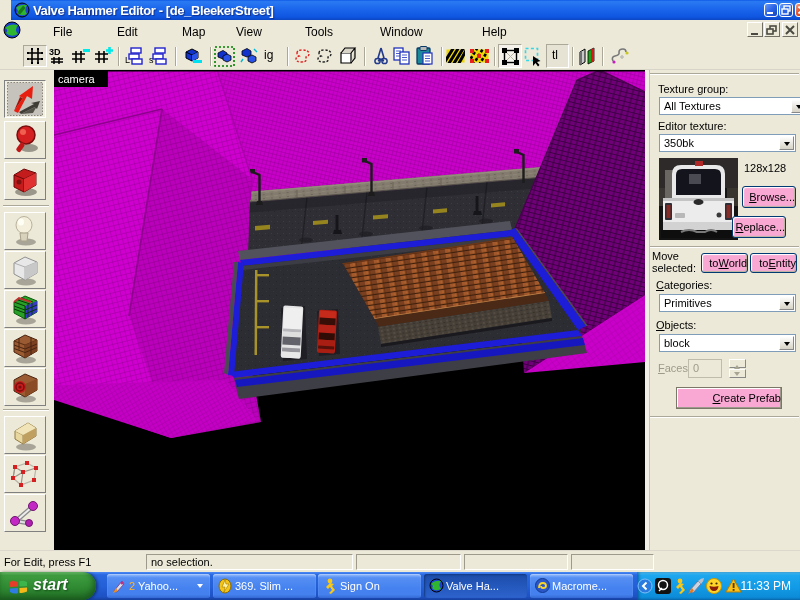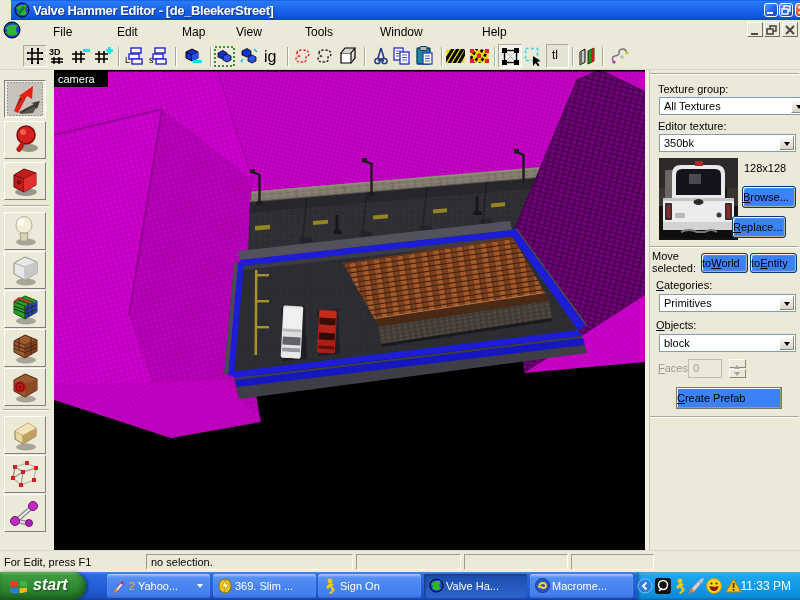--- a/index.html
+++ b/index.html
@@ -33,32 +33,32 @@
 .ltsep{position:absolute;left:3px;width:46px;height:2px;border-top:1px solid #aca899;border-bottom:1px solid #fff}
 
 #rightpanel{position:absolute;left:646px;top:70px;width:154px;height:480px;background:#ece9d8;
  border-left:1px solid #aca899}
 .rp-label{position:absolute;font-size:11px;color:#000}
 .combo{position:absolute;height:18px;background:#fff;border:1px solid #7f9db9;font-size:11px}
 .combo .ct{position:absolute;left:4px;top:2px;color:#000}
 .drop{position:absolute;right:1px;top:1px;width:15px;height:14px;background:linear-gradient(180deg,#fefefe,#d6d2c6);
  border:1px solid #fff;border-right-color:#888;border-bottom-color:#888}
 .drop:after{content:"";position:absolute;left:4px;top:5px;border:3px solid transparent;border-top:4px solid #000}
-.xpbtn{position:absolute;background:#3b82f6;border:1px solid #003c74;border-radius:3px;
+.xpbtn{position:absolute;background:#f9a8d4;border:1px solid #003c74;border-radius:3px;
  box-shadow:inset -1px -1px 1px #b8b4a0, inset 1px 1px 1px #fff;
- font-size:11px;color:#000;text-align:left}
+ font-size:11px;color:#000;text-align:right}
 .groove{position:absolute;height:2px;border-top:1px solid #aca899;border-bottom:1px solid #fff}
 
 #statusbar{position:absolute;left:0;top:550px;width:800px;height:22px;background:#ece9d8;border-top:1px solid #dcd8cc}
 .sbox{position:absolute;top:3px;height:16px;border:1px solid;border-color:#9d9a8b #fff #fff #9d9a8b;font-size:11px;color:#000}
 #statusbar .st{position:absolute;font-size:11px;color:#000}
 
 #taskbar{position:absolute;left:0;top:572px;width:800px;height:28px;
  background:linear-gradient(180deg,#4b8bf5 0%,#2968e0 10%,#2460d8 50%,#1d51c4 88%,#16409f 100%)}
-#startbtn{position:absolute;left:0;top:0;width:86px;height:28px;border-radius:0 14px 14px 0;
+#startbtn{position:absolute;left:0;top:0;width:96px;height:28px;border-radius:0 14px 14px 0;
  background:linear-gradient(180deg,#6cbf6c 0%,#3f9c3f 12%,#2f8a32 55%,#27772a 90%,#1d5c20 100%);
  box-shadow:inset -2px -3px 6px #1a5a1e, 2px 0 3px rgba(0,0,0,.4)}
 #startbtn span{position:absolute;left:33px;top:4px;color:#fff;font-size:16px;font-weight:bold;font-style:italic;
  text-shadow:1px 1px 2px #134e16}
 .task{position:absolute;top:2px;width:103px;height:24px;border-radius:3px;
  background:linear-gradient(180deg,#96bcfa 0%,#558ff4 16%,#4682ef 60%,#4480ee 86%,#3569d4 100%);
  box-shadow:inset 0 1px 1px #aac8fb;color:#fff;font-size:11px}
 .task.active{background:linear-gradient(180deg,#1c4ca8 0%,#2458bc 50%,#2e63cd 100%);box-shadow:inset 1px 1px 2px #123a80}
 .task .tlabel{position:absolute;left:22px;top:6px;white-space:nowrap}
 .task svg{position:absolute;left:5px;top:4px}
@@ -173,21 +173,21 @@
  <svg class="ticon" style="left:214px;top:2px" width="21" height="21" viewBox="0 0 21 21">
   <rect x="1" y="1" width="19" height="19" fill="none" stroke="#008000" stroke-width="1.6" stroke-dasharray="2 2"></rect>
   <path d="M4 7 L9 4.5 L13 7 L13 11 L9 13 L4 11Z" fill="#1133cc" stroke="#000" stroke-width=".8"></path>
   <path d="M9 10 L13 8 L17 10 L17 14 L13 16 L9 14Z" fill="#2a52e8" stroke="#000" stroke-width=".8"></path>
  </svg>
  <svg class="ticon" style="left:240px;top:3px" width="18" height="18" viewBox="0 0 18 18">
   <path d="M2 4 L7 1.5 L11 4 L11 8 L7 10 L2 8Z" fill="#1133cc" stroke="#000" stroke-width=".8"></path>
   <path d="M8 10 L12 8 L16 10 L16 14 L12 16 L8 14Z" fill="#2a52e8" stroke="#000" stroke-width=".8"></path>
   <path d="M14 2 L17 5 M3 12 L1 15" stroke="#00b8d8" stroke-width="1.4"></path>
  </svg>
- <div class="ticon" style="left:264px;top:4px;font-size:16px;color:#000">ig</div>
+ <div class="ticon" style="left:264px;top:4px;font-size:12px;color:#000">ig</div>
  <div class="tsep" style="left:287px"></div>
  <svg class="ticon" style="left:294px;top:4px" width="18" height="16" viewBox="0 0 18 16">
   <path d="M3 5 Q3 2 8 2 Q15 2 15 6 Q15 8 12 9 L12 12 Q12 14 7 14 Q2 14 2 11 Q2 9 5 8 Q3 7 3 5Z" fill="none" stroke="#e02020" stroke-width="1.4" stroke-dasharray="2.2 1.6"></path>
  </svg>
  <svg class="ticon" style="left:316px;top:4px" width="18" height="16" viewBox="0 0 18 16">
   <path d="M3 5 Q3 2 8 2 Q15 2 15 6 Q15 8 12 9 L12 12 Q12 14 7 14 Q2 14 2 11 Q2 9 5 8 Q3 7 3 5Z" fill="none" stroke="#202020" stroke-width="1.4" stroke-dasharray="2.2 1.6"></path>
  </svg>
  <svg class="ticon" style="left:339px;top:3px" width="19" height="18" viewBox="0 0 19 18">
   <path d="M2 6 L12 6 L12 16 L2 16Z" fill="#fff" stroke="#000" stroke-width="1.2"></path>
   <path d="M2 6 L6 1 L16 1 L12 6 M16 1 L16 11 L12 16" fill="#d8d4c8" stroke="#000" stroke-width="1.2"></path>

